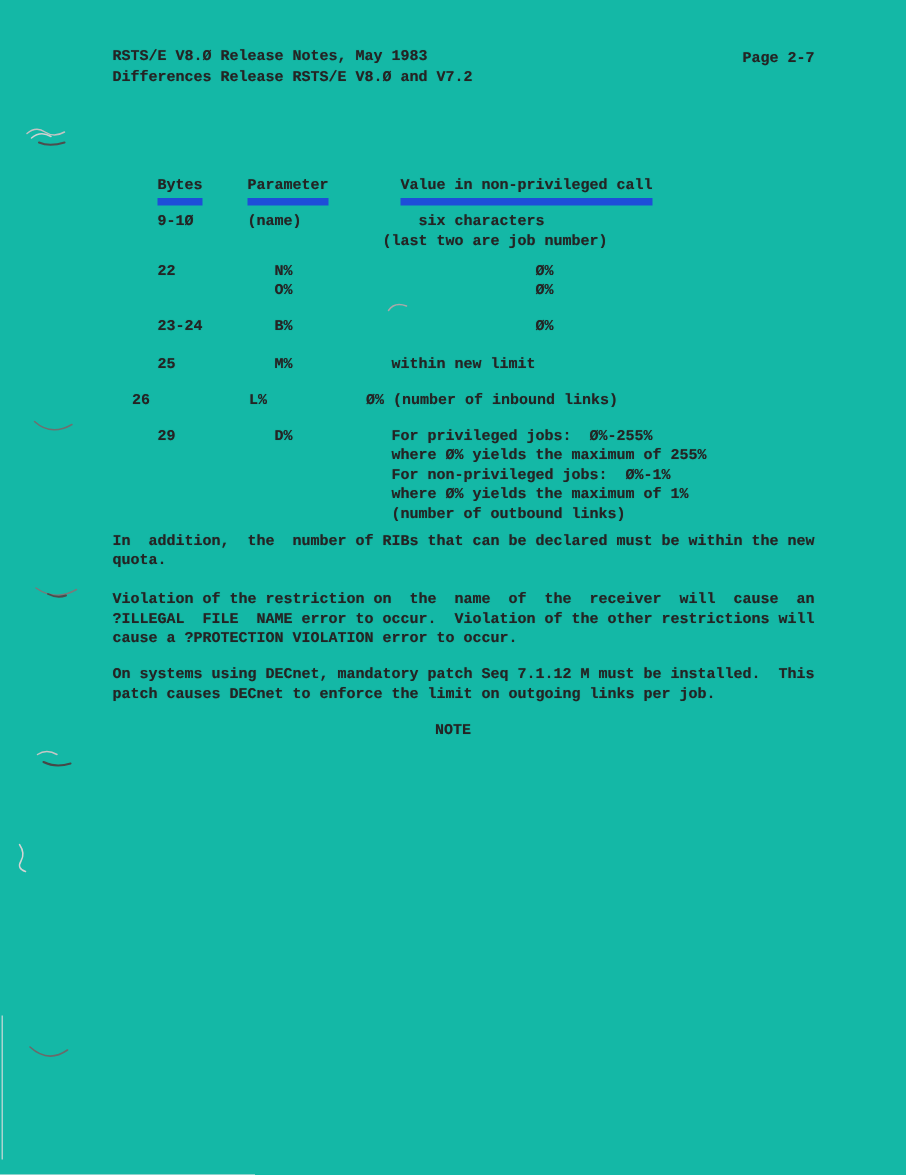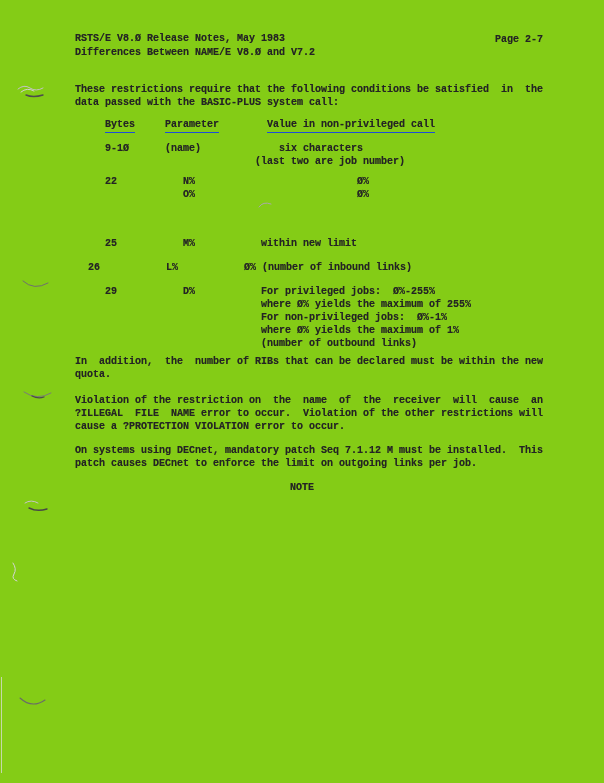--- a/index.html
+++ b/index.html
@@ -1,19 +1,19 @@
 <!DOCTYPE html>
 <html><head>
 <meta charset="utf-8">
 <style>
   html,body{margin:0;padding:0;background:#e8e8e8;}
   .page{
     position:relative;
     width:604px;height:783px;
-    background:#84cc16;
+    background:#14b8a6;
     overflow:hidden;
     font-family:"Liberation Mono","DejaVu Sans Mono",monospace;
   }
   .t{
     position:absolute;
     white-space:pre;
     font-weight:700;
     font-size:10px;
     line-height:13px;
     color:#242424;
@@ -21,21 +21,21 @@
     letter-spacing:0;
   }
   .th{
     position:absolute;
     white-space:pre;
     font-weight:700;
     font-size:10px;
     line-height:12px;
     color:#242424;
     text-shadow:0 0 .5px rgba(40,40,40,.55);
-    border-bottom:1px solid #1d4ed8;
+    border-bottom:5px solid #1d4ed8;
     padding-bottom:1px;
   }
   .mark{position:absolute;overflow:visible;}
   .mark path{fill:none;stroke-linecap:round;}
   .edge-streak{
     position:absolute;left:1px;top:677px;width:1px;height:96px;
     background:#dcdcdc;opacity:.75;
   }
 </style>
 </head>
@@ -72,33 +72,32 @@
   </svg>
 
   <svg class="mark" style="left:19px;top:695px" width="28" height="15" viewBox="0 0 28 15">
     <path d="M1,3 Q13,14 26,5" stroke="#6a6a6a" stroke-width="1.1"></path>
   </svg>
 
   <div class="edge-streak"></div>
 
   <div class="t" style="left:75px;top:31.5px">RSTS/E V8.Ø Release Notes, May 1983</div>
   <div class="t" style="left:495px;top:32.5px">Page 2-7</div>
-  <div class="t" style="left:75px;top:45.5px">Differences Between NAME/E V8.Ø and V7.2</div>
+  <div class="t" style="left:75px;top:45.5px">Differences Release RSTS/E V8.Ø and V7.2</div>
 
-  <div class="t" style="left:75px;top:82.5px">These restrictions require that the following conditions be satisfied  in  the
-data passed with the BASIC-PLUS system call:</div>
 
   <span class="th" style="left:105px;top:118.5px">Bytes</span>
   <span class="th" style="left:165px;top:118.5px">Parameter</span>
   <span class="th" style="left:267px;top:118.5px">Value in non-privileged call</span>
 
   <div class="t" style="left:75px;top:142px">     9-1Ø      (name)             six characters
                               (last two are job number)</div>
   <div class="t" style="left:75px;top:175px">     22           N%                           Ø%
                   O%                           Ø%</div>
+  <div class="t" style="left:75px;top:212px">     23-24        B%                           Ø%</div>
   <div class="t" style="left:75px;top:236.5px">     25           M%           within new limit</div>
   <div class="t" style="left:58px;top:261px">     26           L%           Ø% (number of inbound links)</div>
   <div class="t" style="left:75px;top:285px">     29           D%           For privileged jobs:  Ø%-255%
                                where Ø% yields the maximum of 255%
                                For non-privileged jobs:  Ø%-1%
                                where Ø% yields the maximum of 1%
                                (number of outbound links)</div>
 
   <div class="t" style="left:75px;top:394px">Violation of the restriction on  the  name  of  the  receiver  will  cause  an
 ?ILLEGAL  FILE  NAME error to occur.  Violation of the other restrictions will

